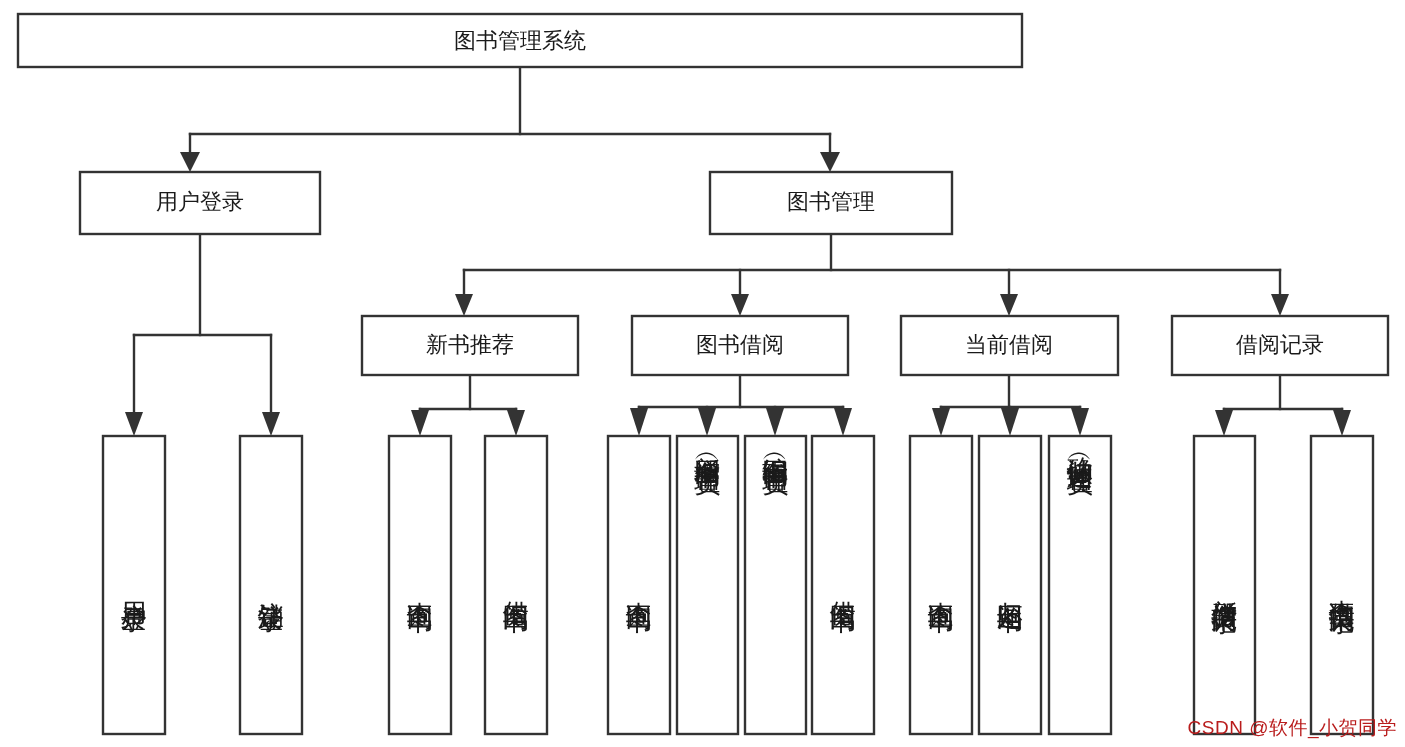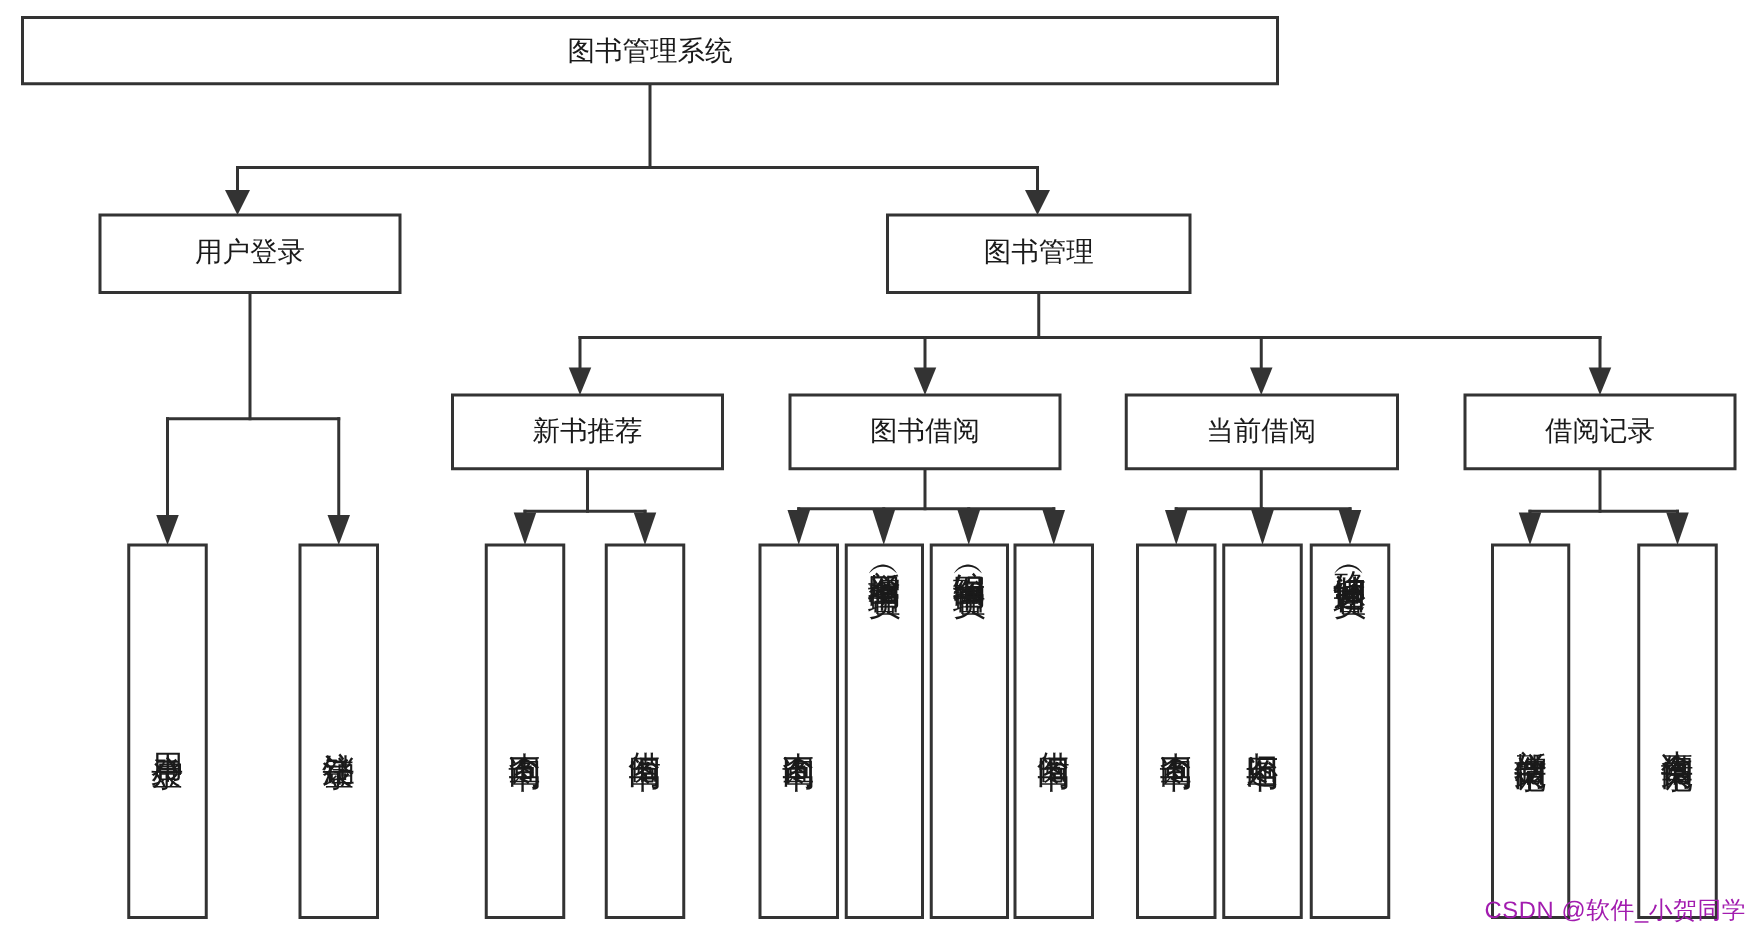--- a/index.html
+++ b/index.html
@@ -66,21 +66,21 @@
     color: #1a1a1a;
     white-space: nowrap;
     text-align: center;
   }
   .watermark {
     position: absolute;
     right: 8px;
     bottom: 6px;
     font-family: "Liberation Sans", "DejaVu Sans", sans-serif;
     font-size: 19px;
-    color: #a21caf;
+    color: #b91c1c;
     white-space: nowrap;
     letter-spacing: 0.5px;
   }
 </style>
 </head>
 <body>
 
 <div id="diagram-root">
 
   <svg id="flow" viewBox="0 0 1405 747">

